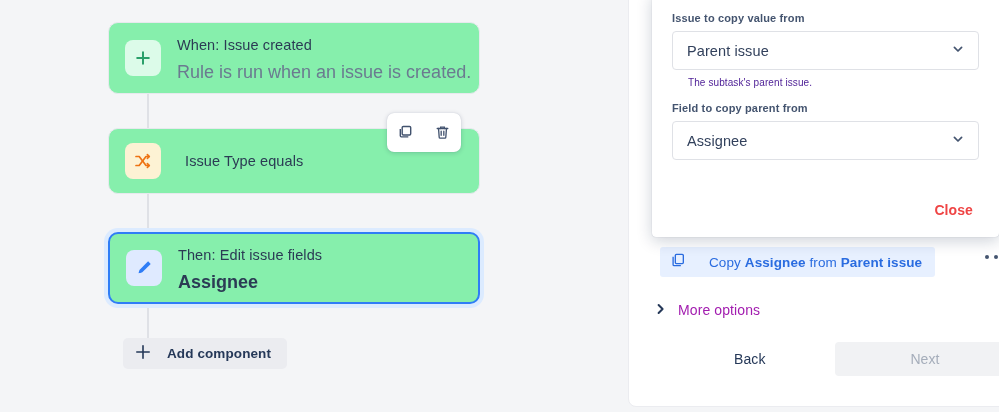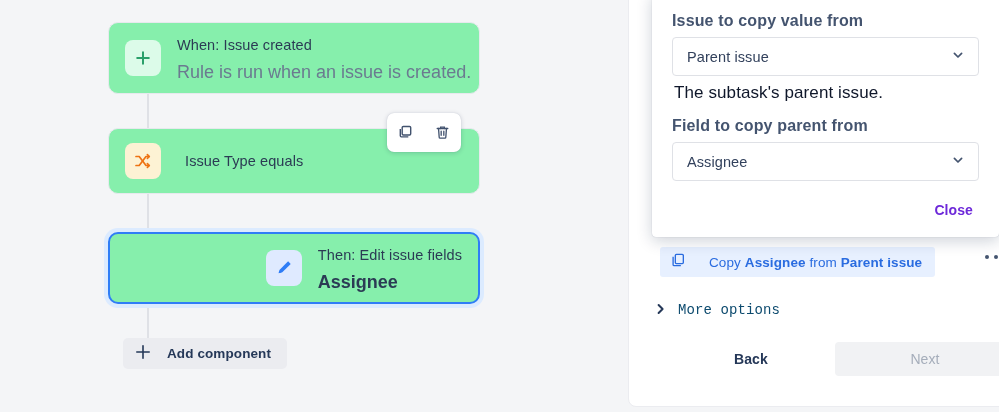--- a/index.html
+++ b/index.html
@@ -25,21 +25,20 @@
     background: #86efac; border: 1px solid #e7e9ee;
     border-radius: 10px; box-sizing: border-box;
     display: flex; align-items: center; padding: 0 16px;
   }
   #card-trigger   { top: 22px;  height: 72px; }
   #card-condition { top: 128px; height: 66px; gap: 8px; }
   #card-action {
     top: 232px; height: 72px;
     border: 2px solid #2f7df6;
     box-shadow: 0 0 0 4px #dcebff;
-    justify-content: flex-end;
   }
 
   .card-icon {
     width: 36px; height: 36px; border-radius: 8px;
     flex: 0 0 36px; display: flex; align-items: center;
     justify-content: center; margin-right: 16px;
   }
   .ic-green { background: #dcfbe9; }
   .ic-amber { background: #fdf2d4; }
   .ic-blue  { background: #dfeaff; }
@@ -118,58 +117,58 @@
   #clipped-text {
     position: absolute; left: 670px; top: 228px;
     font-size: 13px; color: #5e6c84; overflow: hidden;
     height: 10px; width: 120px;
   }
 
   #more-options {
     position: absolute; left: 656px; top: 301px;
     display: flex; align-items: center; gap: 12px;
   }
-  #more-options .mo-label { font-size: 14px; color: #0c4a6e; letter-spacing: .1px; font-family: Liberation Mono, monospace; }
+  #more-options .mo-label { font-size: 14px; color: #a21caf; letter-spacing: .1px; }
 
   #panel-footer { position: absolute; left: 628px; top: 342px; width: 371px; height: 36px; }
   #back-button {
     position: absolute; left: 92px; top: 0;
     height: 34px; padding: 0 14px; background: transparent; border: none;
     font-family: "Liberation Sans", sans-serif;
-    font-size: 14px; font-weight: bold; color: #253858; letter-spacing: .1px;
+    font-size: 14px; font-weight: normal; color: #253858; letter-spacing: .1px;
   }
   #next-button {
     position: absolute; left: 207px; top: 0;
     width: 180px; height: 34px; background: #f1f2f4; border: none; border-radius: 4px;
     font-family: "Liberation Sans", sans-serif;
     font-size: 14px; color: #a5adba; letter-spacing: .1px;
   }
 
   
   #popup {
     position: absolute; left: 652px; top: -8px;
     width: 347px; height: 245px;
     background: #ffffff; border-radius: 4px;
     box-shadow: 0 4px 16px rgba(9,30,66,.20), 0 0 1px rgba(9,30,66,.28);
     box-sizing: border-box; padding: 20px 20px 0 20px;
   }
   .field-label {
-    font-size: 16px; font-weight: bold; color: #44546f;
+    font-size: 11px; font-weight: bold; color: #44546f;
     letter-spacing: .15px; margin-bottom: 7px;
   }
   .select-box {
     height: 39px; border: 1px solid #dfe1e6; border-radius: 4px;
     background: #ffffff; display: flex; align-items: center;
     padding: 0 13px 0 14px; box-sizing: border-box; justify-content: space-between;
   }
   .select-value { font-size: 14.5px; color: #32415c; letter-spacing: .1px; }
-  .help-text { font-size: 17px; color: #0f172a; margin: 7px 0 14px 2px; letter-spacing: .1px; }
+  .help-text { font-size: 10px; color: #4c1d95; margin: 7px 0 14px 16px; letter-spacing: .1px; }
   #close-link {
     position: absolute; right: 20px; bottom: 18px;
-    font-size: 14px; font-weight: bold; color: #6d28d9;
+    font-size: 14px; font-weight: bold; color: #ef4444;
     letter-spacing: .1px; background: none; border: none;
     font-family: "Liberation Sans", sans-serif;
   }
 </style>
 </head>
 <body>
 
 <div id="root">
 
   <div id="canvas">

